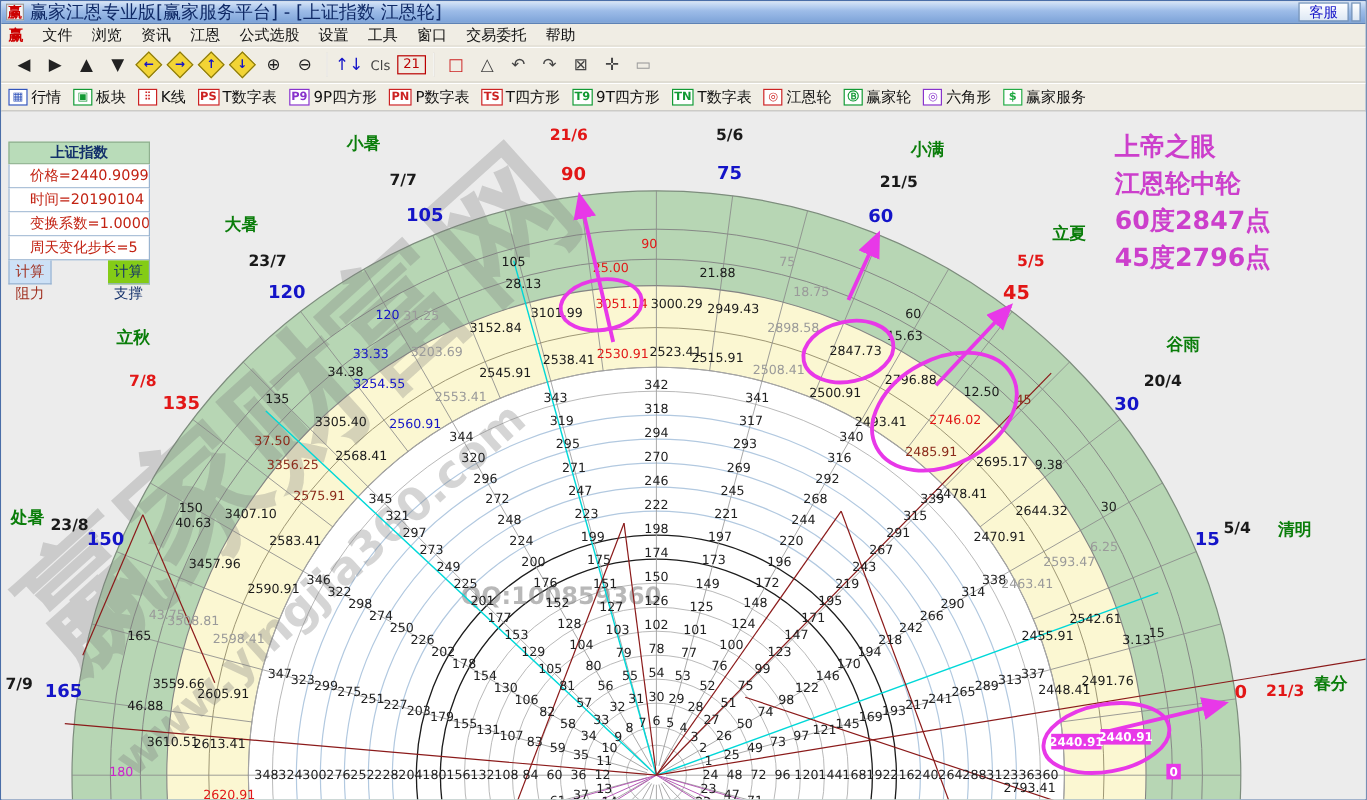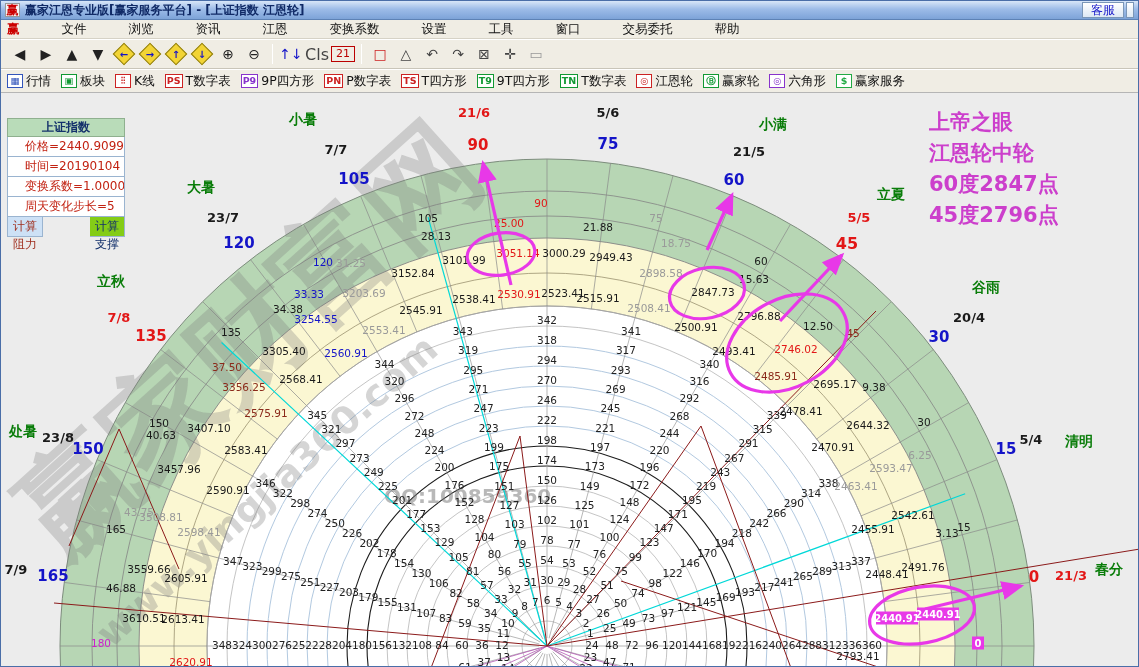--- a/index.html
+++ b/index.html
@@ -4,28 +4,28 @@
 <style>
   html,body{margin:0;padding:0;background:#888;}
   *{box-sizing:border-box;font-family:"DejaVu Sans","Liberation Sans",sans-serif;}
   #win{position:relative;width:1139px;height:667px;background:#ececec;overflow:hidden;border:1px solid #4a6ea8;}
   
   #titlebar{position:absolute;top:0;left:0;width:100%;height:19px;
     background:linear-gradient(180deg,#d8e6f8 0%,#9dbce8 45%,#7da3d8 100%);
     display:flex;align-items:center;padding:0 4px;border-bottom:1px solid #5d82b5;}
   #titlebar .app-icon{color:#c00;font-weight:bold;font-size:12px;background:#f4f4f4;border:1px solid #999;
     width:15px;height:14px;line-height:13px;text-align:center;margin-right:5px;}
-  #titlebar .title{font-size:12px;color:#102a66;font-weight:bold;flex:1;white-space:nowrap;overflow:hidden;}
+  #titlebar .title{font-size:15px;color:#102a66;font-weight:normal;flex:1;white-space:nowrap;overflow:hidden;}
   .tbtn{font-size:12px;color:#1414c8;background:linear-gradient(#fff,#dde8f4);border:1px solid #7a96b8;
     padding:0 8px;height:16px;line-height:14px;cursor:default;}
   
   #menubar{position:absolute;top:19px;left:0;width:100%;height:19px;background:#f0ede4;display:flex;
     align-items:center;padding:0 4px;border-bottom:1px solid #d6d2c6;font-size:12.5px;}
   #menubar .app-mini{color:#c00;font-weight:bold;margin:0 8px 0 2px;}
-  #menubar .mi{padding:1px 8px;color:#111;margin-left:26px;}
+  #menubar .mi{padding:1px 8px;color:#111;}
   
   #toolbar{position:absolute;top:38px;left:0;width:100%;height:30px;background:#f0ede4;display:flex;
     align-items:center;padding:0 6px;border-top:1px solid #fff;border-bottom:1px solid #c9c5b9;}
   #toolbar .tg{display:inline-flex;align-items:center;justify-content:center;width:24px;height:22px;
     font-size:14px;margin:0 1px;}
   #toolbar .sep{width:1px;height:20px;background:#b9b5a9;border-right:1px solid #fff;margin:0 5px;}
   .diamond{position:relative;width:16px;height:16px;background:#f2d435;border:1px solid #8a7a10;
     transform:rotate(45deg);display:inline-block;}
   .diamond>span{position:absolute;left:0;top:0;width:100%;height:100%;transform:rotate(-45deg);
     font-size:10px;color:#1414c8;display:flex;align-items:center;justify-content:center;font-weight:bold;}
@@ -64,21 +64,21 @@
     <button class="tbtn">客服</button>
     <button class="tbtn" style="width:8px;padding:0;margin-left:2px;"></button>
   </div>
 
   <div id="menubar">
     <span class="app-mini">赢</span>
   <span class="mi">文件</span>
       <span class="mi">浏览</span>
       <span class="mi">资讯</span>
       <span class="mi">江恩</span>
-      <span class="mi">变换系数</span>
+      <span class="mi">公式选股</span>
       <span class="mi">设置</span>
       <span class="mi">工具</span>
       <span class="mi">窗口</span>
       <span class="mi">交易委托</span>
       <span class="mi">帮助</span>
     </div>
 
   <div id="toolbar">
       <span class="tg" style="color: rgb(34, 34, 34);">◀</span>
       <span class="tg" style="color: rgb(34, 34, 34);">▶</span>
@@ -101,21 +101,21 @@
       </span>
       <span class="tg">
         <span class="diamond">
           <span>↓</span>
         </span>
       </span>
       <span class="tg" style="color: rgb(34, 34, 34);">⊕</span>
       <span class="tg" style="color: rgb(34, 34, 34);">⊖</span>
       <span class="sep"></span>
       <span class="tg" style="color: rgb(20, 20, 200);">↑↓</span>
-      <span class="tg" style="color: rgb(68, 68, 68); font-size: 16px;">Cls</span>
+      <span class="tg" style="color: rgb(68, 68, 68); font-size: 11px;">Cls</span>
       <span class="tg">
         <span class="boxed">21</span>
       </span>
       <span class="sep"></span>
       <span class="tg" style="color: rgb(204, 34, 34);">□</span>
       <span class="tg" style="color: rgb(68, 68, 68);">△</span>
       <span class="tg" style="color: rgb(68, 68, 68);">↶</span>
       <span class="tg" style="color: rgb(68, 68, 68);">↷</span>
       <span class="tg" style="color: rgb(68, 68, 68);">⊠</span>
       <span class="tg" style="color: rgb(68, 68, 68);">✛</span>

